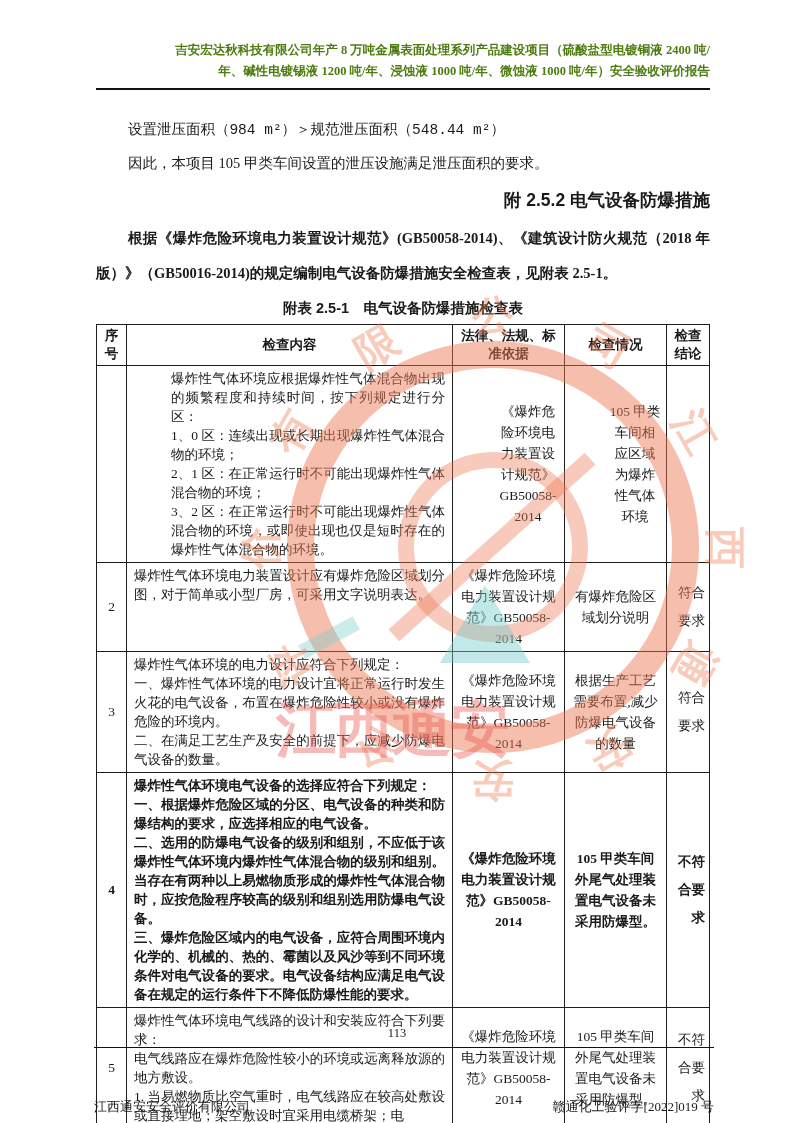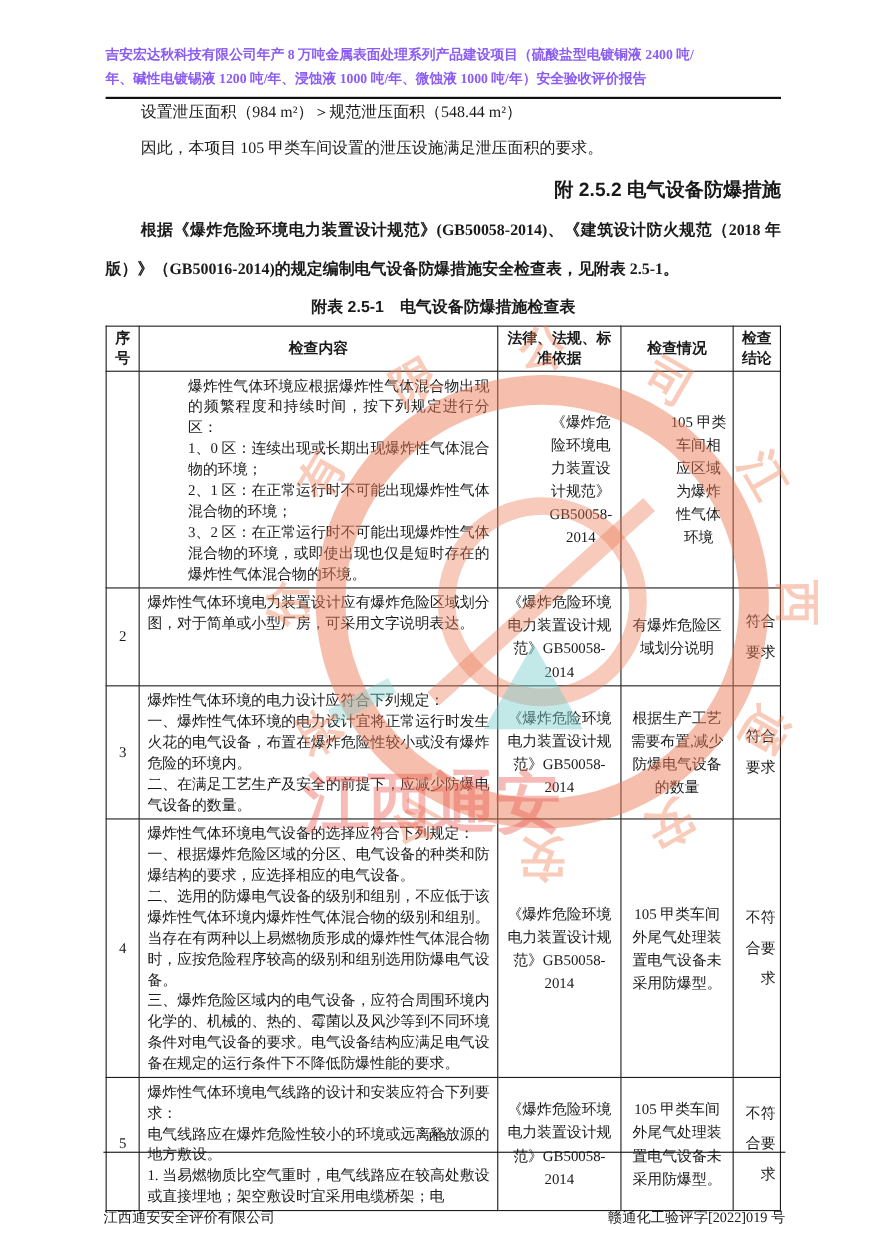--- a/index.html
+++ b/index.html
@@ -8,25 +8,25 @@
     position:relative;
     width:794px; height:1123px;
     margin:0 auto;
     background:#ffffff;
     overflow:hidden;
     font-family:"Liberation Serif","DejaVu Serif",serif;
     color:#1a1a1a;
   }
   .content { position:relative; z-index:1; padding:40px 84px 0 96px; }
 
-  .doc-header { text-align:left; font-size:12.5px; line-height:21px; font-weight:bold; color:#8b5cf6; }
+  .doc-header { text-align:right; font-size:12.5px; line-height:21px; font-weight:bold; color:#4d7c0f; }
   .header-rule { border:none; border-top:2px solid #111; margin-top:6px; }
 
   .para { font-size:14.5px; line-height:24px; text-indent:2.2em; }
-  .p1 { margin-top:0; }
+  .p1 { margin-top:28px;font-family:Liberation Mono, monospace; }
   .p2 { margin-top:9px; }
   .section-heading {
     margin-top:12px;
     font-family:"Liberation Sans","DejaVu Sans",sans-serif;
     font-weight:bold; font-size:17.5px; line-height:26px;text-align:right;
   }
   .p3 { margin-top:8px; line-height:35px; text-align:justify;font-weight:bold; }
   .table-caption {
     margin-top:6px; text-align:center;
     font-family:"Liberation Sans","DejaVu Sans",sans-serif;
@@ -53,21 +53,21 @@
   td.cell-content {
     text-align:justify; vertical-align:top;
     padding:3px 7px; line-height:19px; white-space:pre-line;
   }
   td.cell-basis { text-align:center; padding:2px 5px; line-height:21px; }
   td.cell-situation { text-align:center; padding:2px 5px; line-height:21px; }
   td.cell-conclusion { text-align:right; padding:2px 4px; line-height:28px; }
   tbody tr:nth-child(1) td { height:172px;padding-left:44px; }
   tbody tr:nth-child(2) td { height:68px; }
   tbody tr:nth-child(3) td { height:109px; }
-  tbody tr:nth-child(4) td { height:233px; }
+  tbody tr:nth-child(4) td { height:233px;font-weight:bold; }
   tbody tr:nth-child(5) td { height:115px; }
 
   .page-number {
     position:absolute; z-index:1; left:0; right:0; top:1026px;
     text-align:center; font-size:12.5px;
   }
   .footer-rule {
     position:absolute; z-index:1; left:94px; top:1047px; width:620px;
     border:none; border-top:1.5px solid #111;
   }

